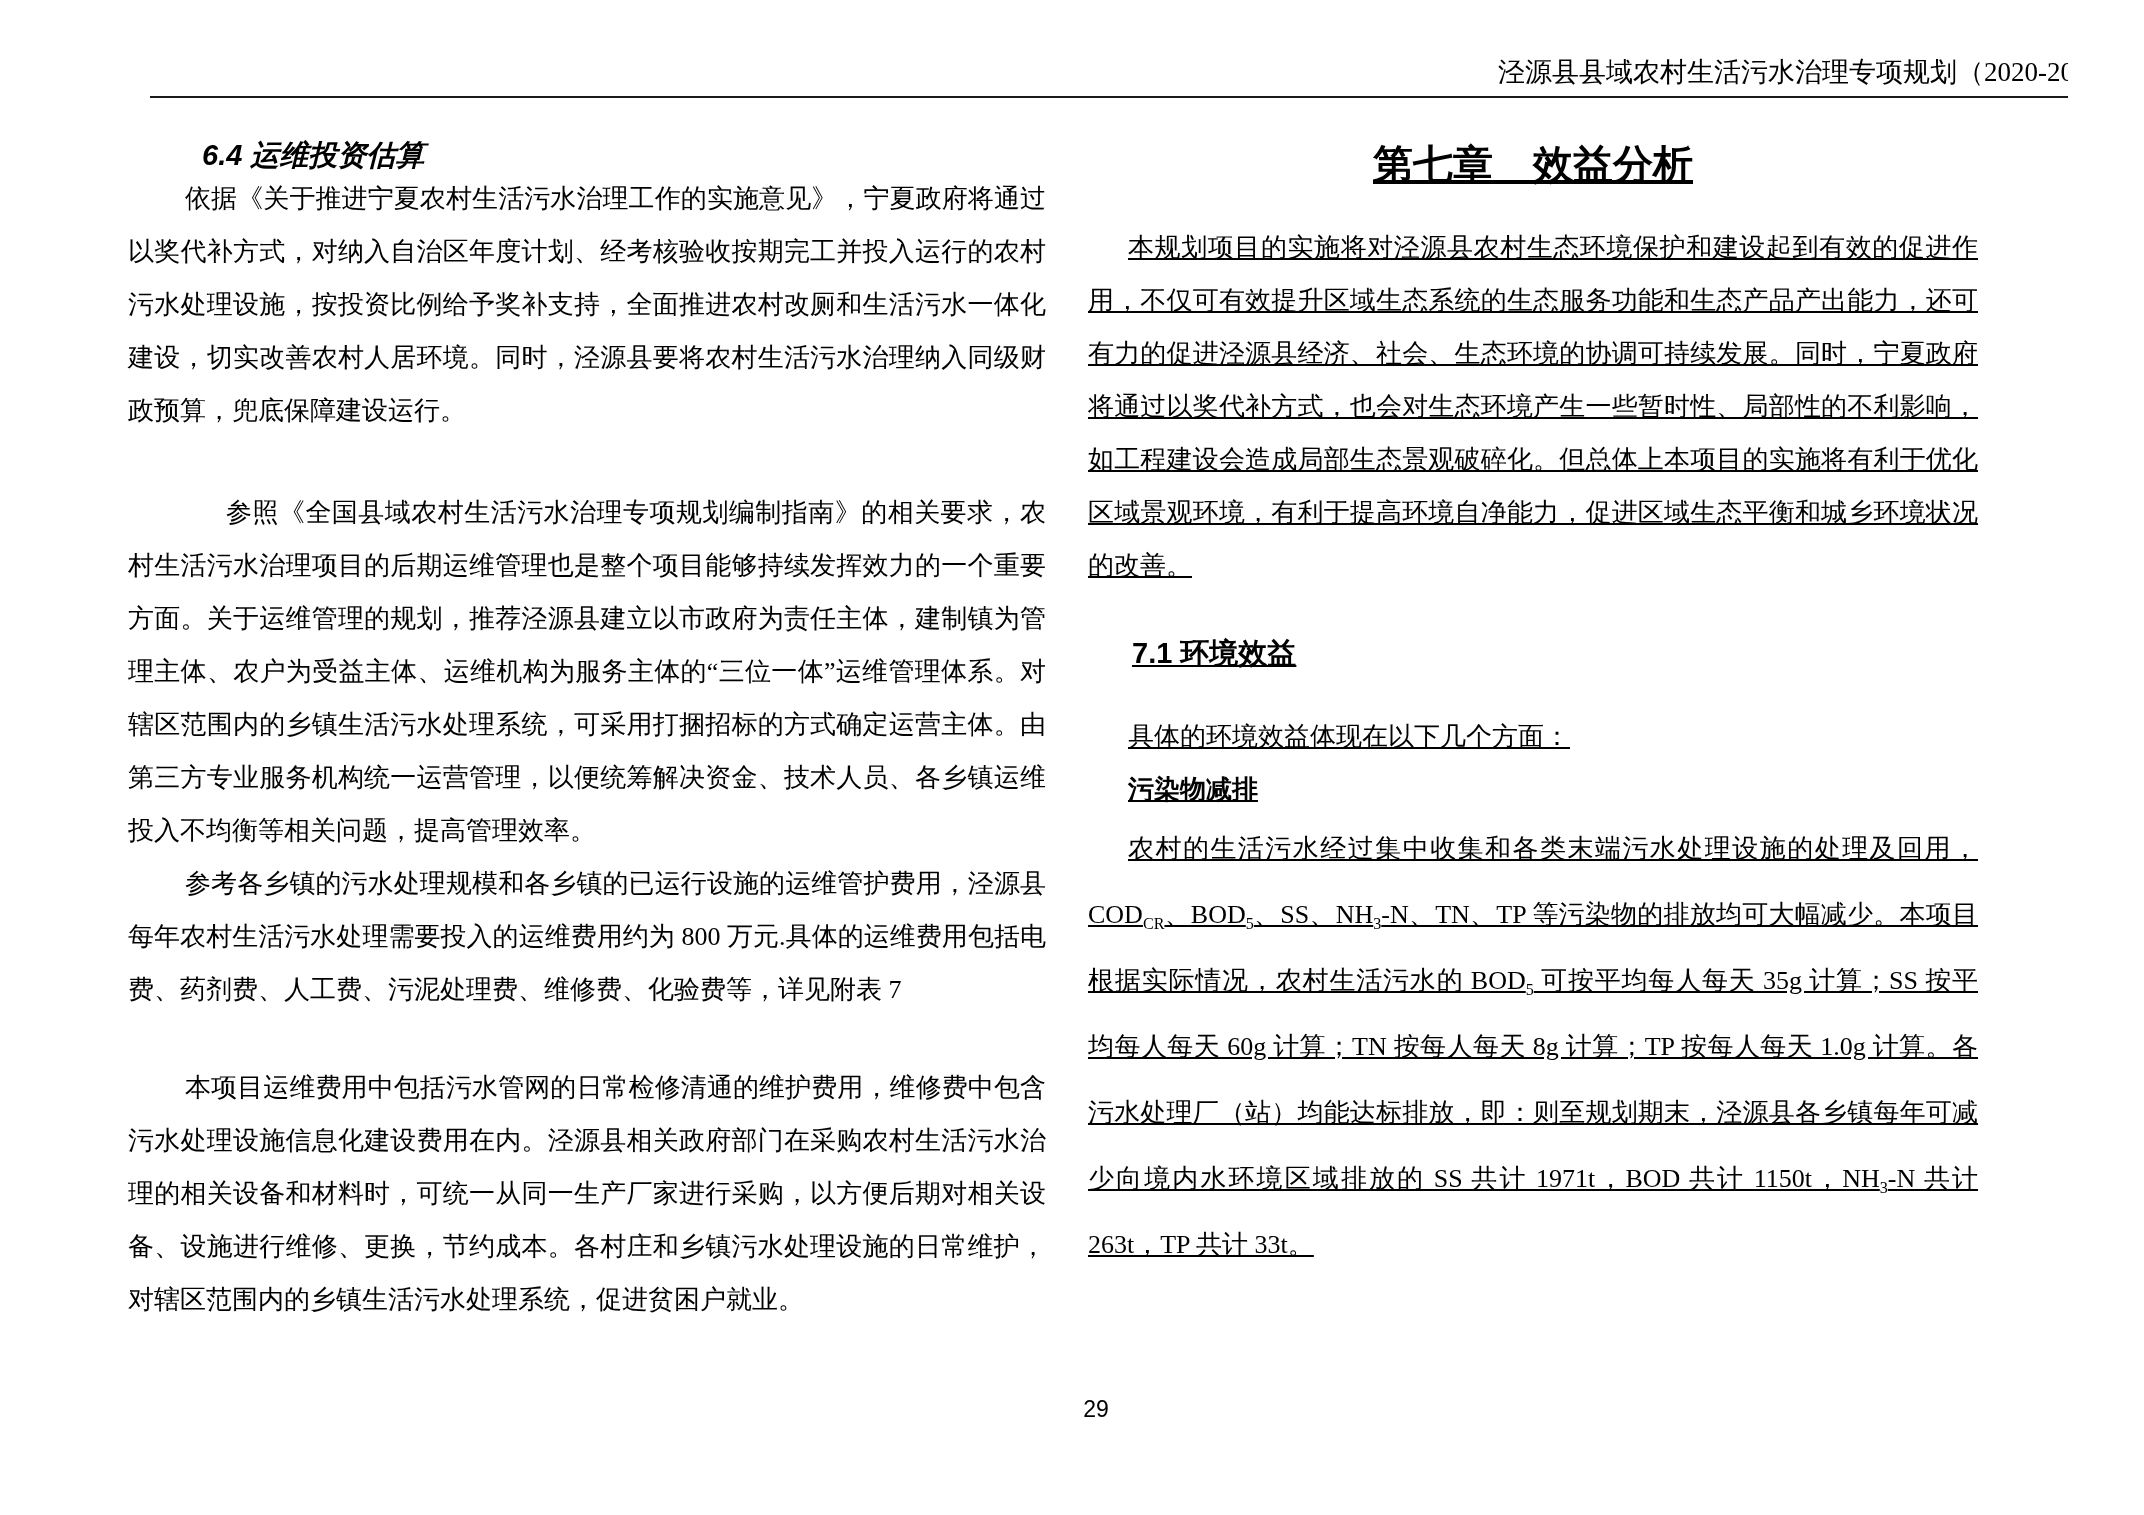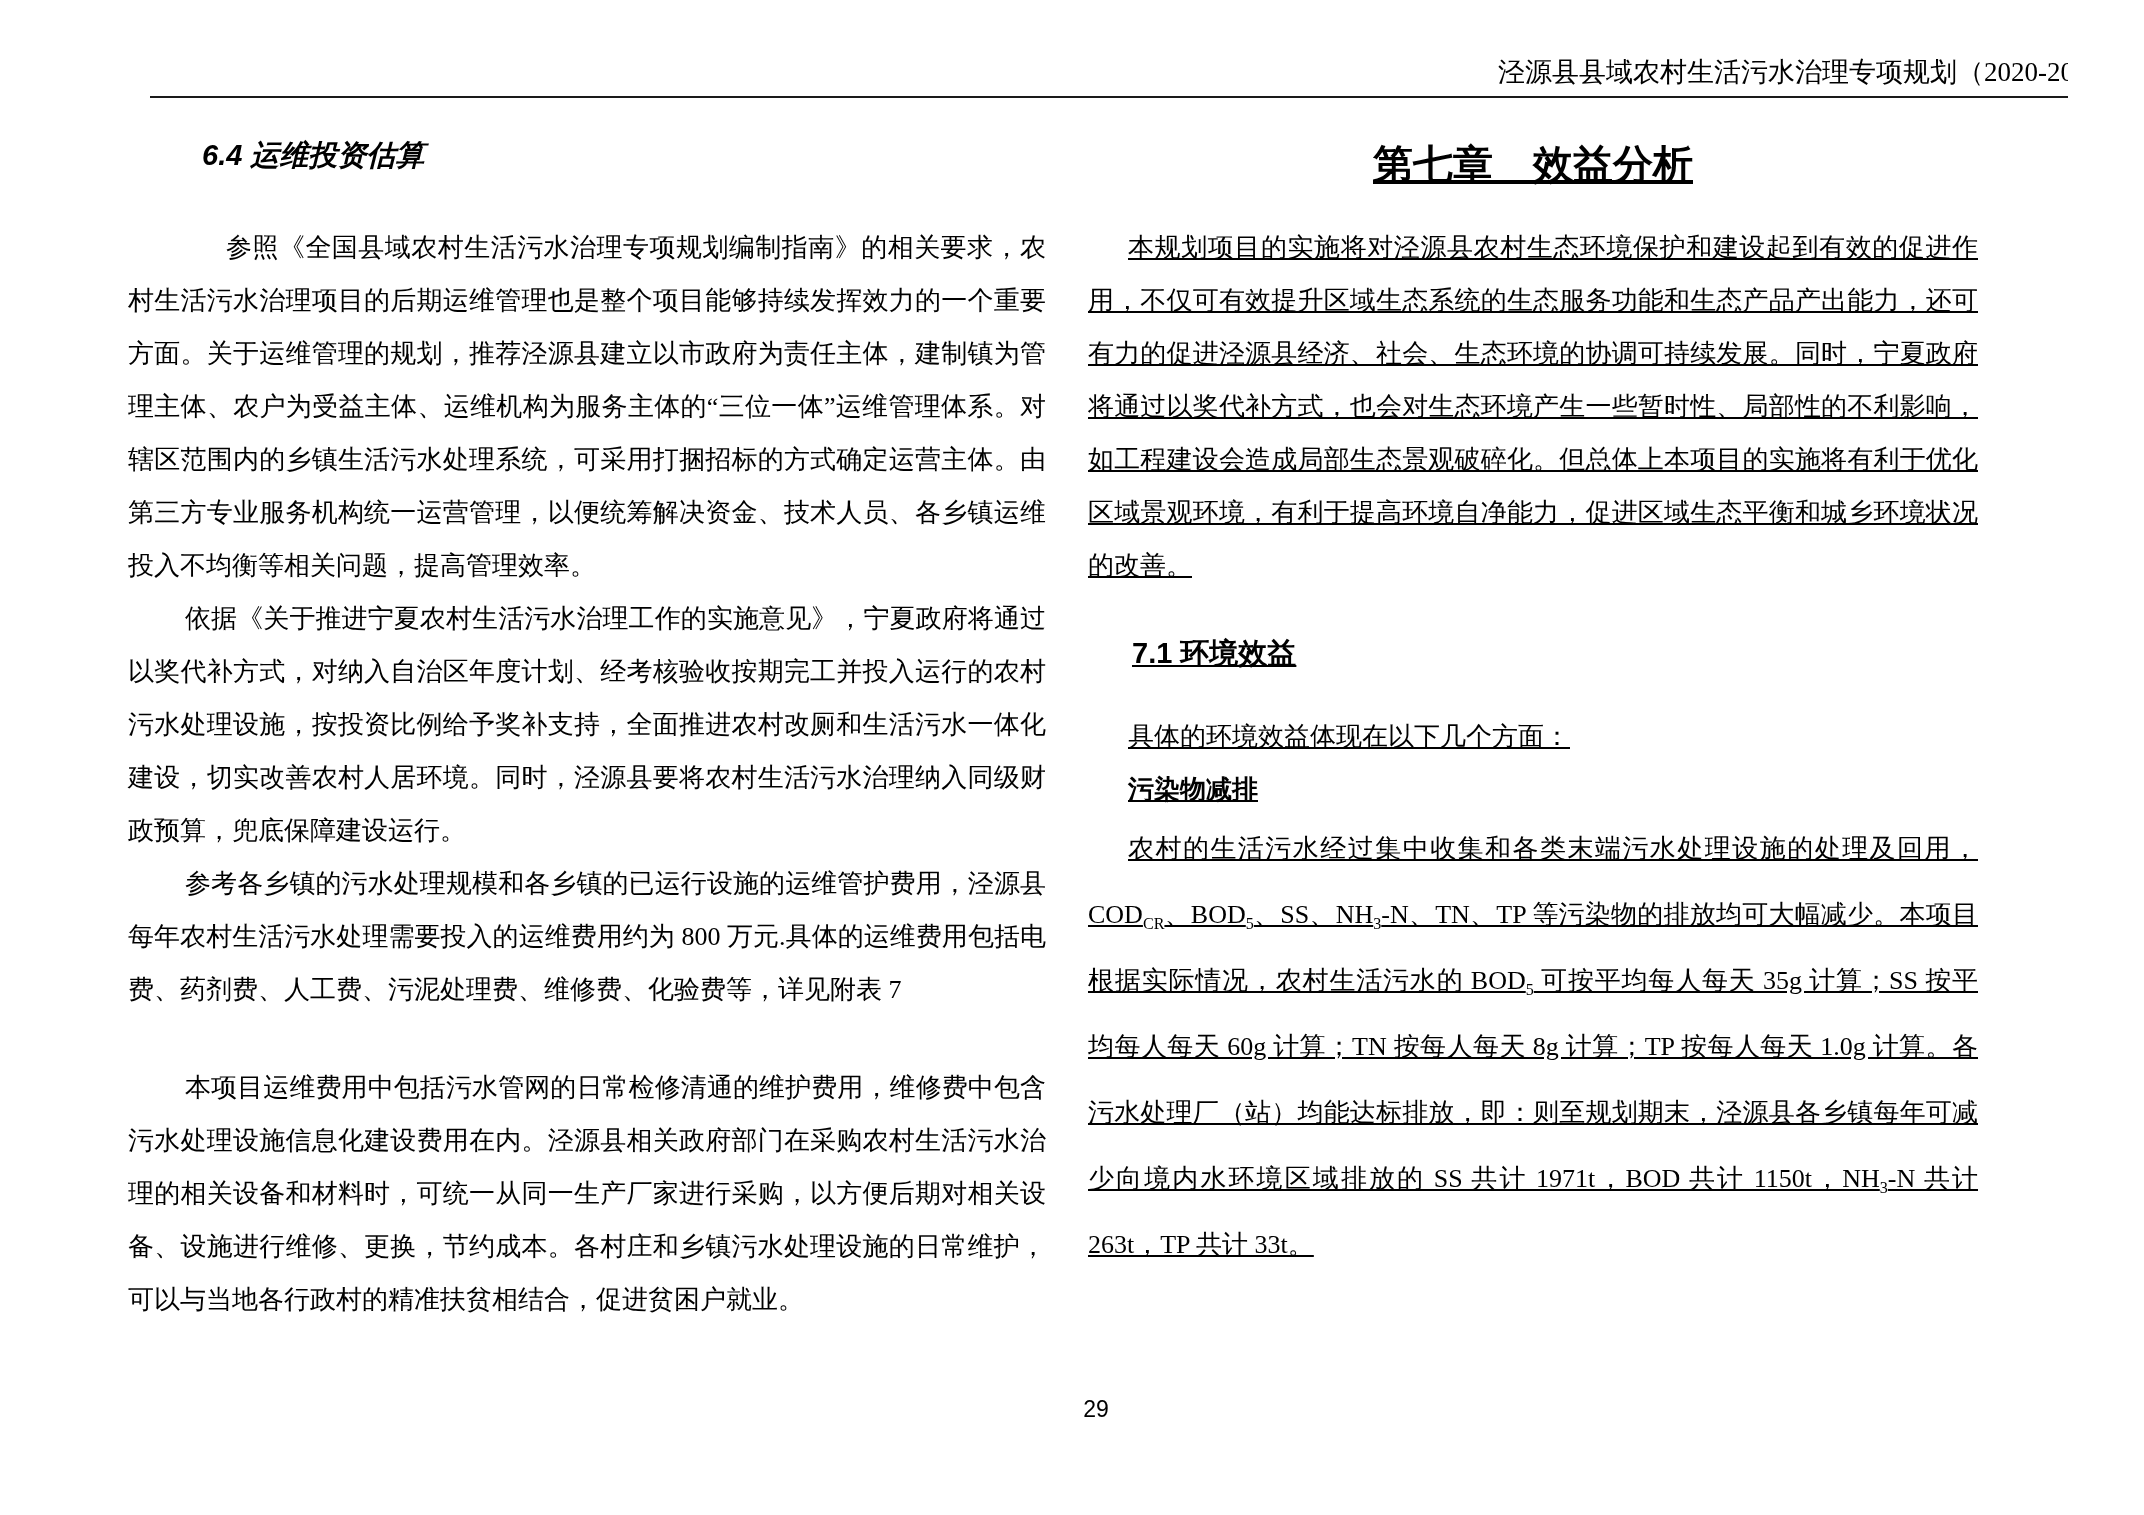--- a/index.html
+++ b/index.html
@@ -92,24 +92,24 @@
 </style>
 </head>
 <body>
 
 <div class="page">
 
   <div class="doc-header">泾源县县域农村生活污水治理专项规划（2020-2030）</div>
 
   <div class="col-left">
     <div class="heading-64">6.4 运维投资估算</div>
+    <p class="para l-p2">依据《关于推进宁夏农村生活污水治理工作的实施意见》，宁夏政府将通过以奖代补方式，对纳入自治区年度计划、经考核验收按期完工并投入运行的农村污水处理设施，按投资比例给予奖补支持，全面推进农村改厕和生活污水一体化建设，切实改善农村人居环境。同时，泾源县要将农村生活污水治理纳入同级财政预算，兜底保障建设运行。</p>
     <p class="para l-p1">参照《全国县域农村生活污水治理专项规划编制指南》的相关要求，农村生活污水治理项目的后期运维管理也是整个项目能够持续发挥效力的一个重要方面。关于运维管理的规划，推荐泾源县建立以市政府为责任主体，建制镇为管理主体、农户为受益主体、运维机构为服务主体的“三位一体”运维管理体系。对辖区范围内的乡镇生活污水处理系统，可采用打捆招标的方式确定运营主体。由第三方专业服务机构统一运营管理，以便统筹解决资金、技术人员、各乡镇运维投入不均衡等相关问题，提高管理效率。</p>
-    <p class="para l-p2">依据《关于推进宁夏农村生活污水治理工作的实施意见》，宁夏政府将通过以奖代补方式，对纳入自治区年度计划、经考核验收按期完工并投入运行的农村污水处理设施，按投资比例给予奖补支持，全面推进农村改厕和生活污水一体化建设，切实改善农村人居环境。同时，泾源县要将农村生活污水治理纳入同级财政预算，兜底保障建设运行。</p>
     <p class="para l-p3">参考各乡镇的污水处理规模和各乡镇的已运行设施的运维管护费用，泾源县每年农村生活污水处理需要投入的运维费用约为 800 万元.具体的运维费用包括电费、药剂费、人工费、污泥处理费、维修费、化验费等，详见附表 7</p>
-    <p class="para l-p4">本项目运维费用中包括污水管网的日常检修清通的维护费用，维修费中包含污水处理设施信息化建设费用在内。泾源县相关政府部门在采购农村生活污水治理的相关设备和材料时，可统一从同一生产厂家进行采购，以方便后期对相关设备、设施进行维修、更换，节约成本。各村庄和乡镇污水处理设施的日常维护，可以与当地各行政村的精准扶贫相结合，促进贫困户就业。</p>
+    <p class="para l-p4">本项目运维费用中包括污水管网的日常检修清通的维护费用，维修费中包含污水处理设施信息化建设费用在内。泾源县相关政府部门在采购农村生活污水治理的相关设备和材料时，可统一从同一生产厂家进行采购，以方便后期对相关设备、设施进行维修、更换，节约成本。各村庄和乡镇污水处理设施的日常维护，对辖区范围内的乡镇生活污水处理系统，促进贫困户就业。</p>
   </div>
 
   <div class="col-right">
     <div class="chapter-title">第七章　效益分析</div>
     <p class="para r-intro">本规划项目的实施将对泾源县农村生态环境保护和建设起到有效的促进作用，不仅可有效提升区域生态系统的生态服务功能和生态产品产出能力，还可有力的促进泾源县经济、社会、生态环境的协调可持续发展。同时，宁夏政府将通过以奖代补方式，也会对生态环境产生一些暂时性、局部性的不利影响，如工程建设会造成局部生态景观破碎化。但总体上本项目的实施将有利于优化区域景观环境，有利于提高环境自净能力，促进区域生态平衡和城乡环境状况的改善。</p>
     <div class="heading-71">7.1 环境效益</div>
     <p class="para r-lead">具体的环境效益体现在以下几个方面：</p>
     <p class="para r-subhead">污染物减排</p>
     <p class="para r-pollutant"><span>农村的生活污水经过集中收集和各类末端污水处理设施的处理及回用，COD</span><sub>CR</sub><span>、BOD</span><sub>5</sub><span>、SS、NH</span><sub>3</sub><span>-N、TN、TP 等污染物的排放均可大幅减少。本项目根据实际情况，农村生活污水的 BOD</span><sub>5</sub><span> 可按平均每人每天 35g 计算；SS 按平均每人每天 60g 计算；TN 按每人每天 8g 计算；TP 按每人每天 1.0g 计算。各污水处理厂（站）均能达标排放，即：则至规划期末，泾源县各乡镇每年可减少向境内水环境区域排放的 SS 共计 1971t，BOD 共计 1150t，NH</span><sub>3</sub><span>-N 共计 263t，TP 共计 33t。</span></p>
   </div>

